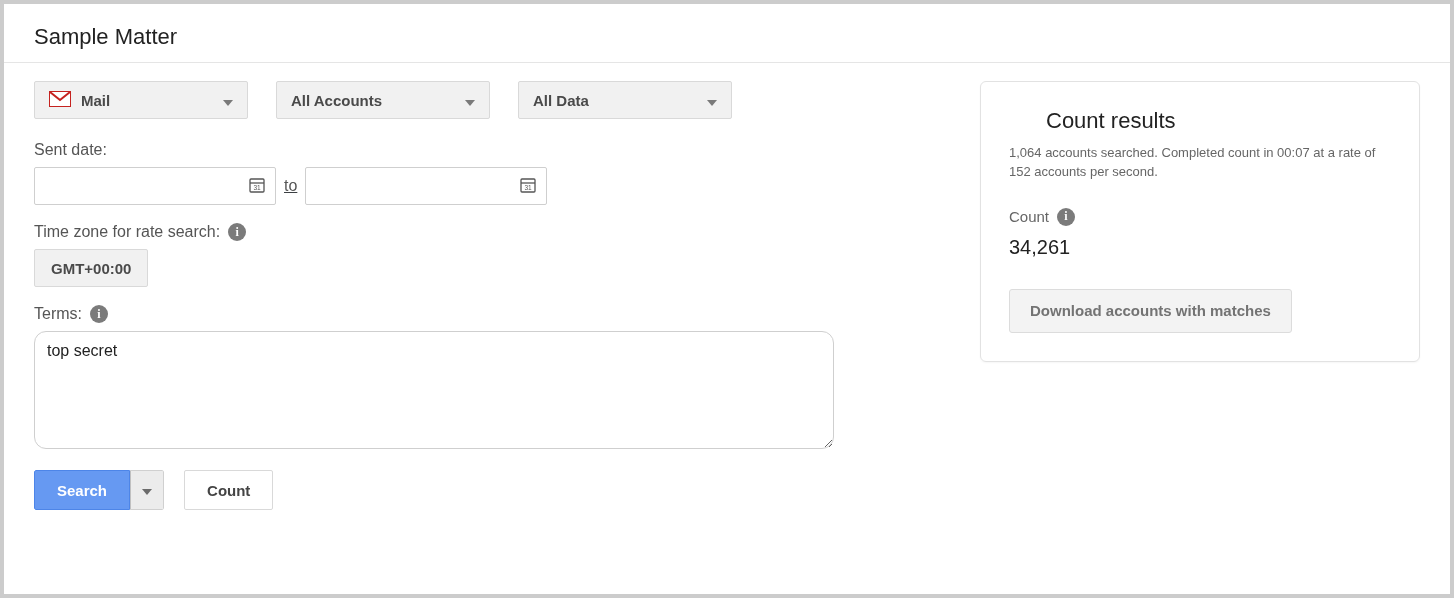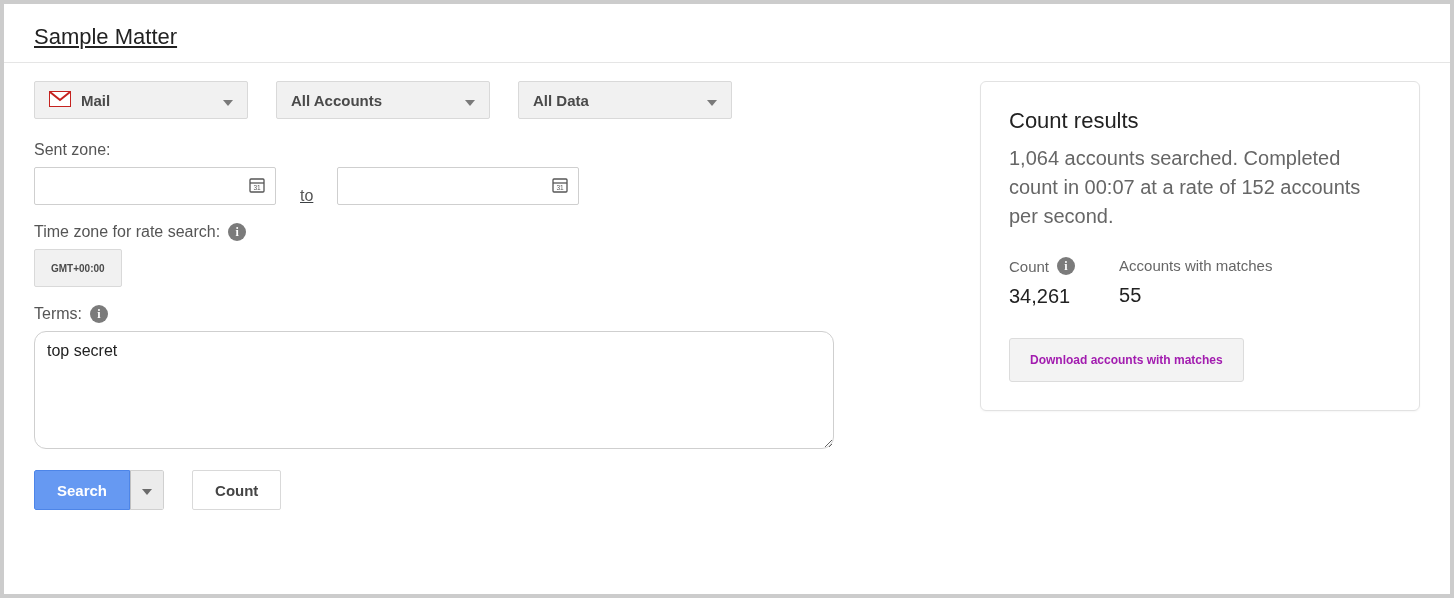--- a/index.html
+++ b/index.html
@@ -18,21 +18,20 @@
       background: #ffffff;
       width: 100%;
       min-height: 590px;
       padding: 20px 0 16px 0;
     }
     .page-title {
       font-size: 22px;
       font-weight: 400;
       color: #222;
       padding: 0 30px 12px 30px;
-      text-decoration: underline;
     }
     .divider {
       border: none;
       border-top: 1px solid #e5e5e5;
       margin: 0 0 18px 0;
     }
     .content-row {
       display: flex;
       padding: 0 30px;
       gap: 90px;
@@ -73,22 +72,22 @@
     .field-label {
       font-size: 16px;
       color: #555;
       margin-bottom: 8px;
       display: flex;
       align-items: center;
       gap: 8px;
     }
     .date-row {
       display: flex;
-      align-items: flex-end;
-      gap: 24px;
+      align-items: center;
+      gap: 8px;
       margin-bottom: 18px;
       text-decoration: underline;
     }
     .date-input {
       position: relative;
       width: 242px;
       height: 38px;
       border: 1px solid #cfcfcf;
       border-radius: 2px;
       background: #fff;
@@ -106,21 +105,21 @@
       align-items: center;
       background: #f1f1f1;
       border: 1px solid #d9d9d9;
       border-radius: 2px;
       padding: 0 16px;
       height: 38px;
       font-weight: 600;
       color: #4a4a4a;
       cursor: pointer;
       margin-bottom: 18px;
-      font-size: 10px;
+      font-size: 15px;
     }
     .info-icon {
       display: inline-flex;
       align-items: center;
       justify-content: center;
       width: 18px;
       height: 18px;
       background: #7b7b7b;
       color: #fff;
       border-radius: 50%;
@@ -155,21 +154,21 @@
       border-radius: 2px;
       cursor: pointer;
       background: #fff;
     }
     .checkbox-label {
       font-size: 18px;
       color: #444;
     }
     .action-row {
       display: flex;
-      gap: 28px;
+      gap: 20px;
       align-items: stretch;
     }
     .split-button {
       display: flex;
       border-radius: 2px;
       overflow: hidden;
     }
     .btn {
       display: inline-flex;
       align-items: center;
@@ -207,23 +206,24 @@
       border: 1px solid #e2e2e2;
       border-radius: 6px;
       padding: 26px 28px 28px 28px;
       box-shadow: 0 1px 2px rgba(0,0,0,0.04);
     }
     .results-title {
       font-size: 22px;
       color: #222;
       font-weight: 400;
       margin-bottom: 10px;
+      margin-left: 37px;
     }
     .results-summary {
-      font-size: 20px;
+      font-size: 13px;
       color: #666;
       line-height: 1.45;
       margin-bottom: 26px;
     }
     .results-metrics {
       display: flex;
       gap: 44px;
       margin-bottom: 30px;
     }
     .metric-label {
@@ -242,23 +242,23 @@
     .download-btn {
       display: inline-flex;
       align-items: center;
       justify-content: center;
       height: 44px;
       padding: 0 20px;
       background: #f3f3f3;
       border: 1px solid #dcdcdc;
       border-radius: 3px;
       font-weight: 600;
-      color: #a21caf;
-      cursor: pointer;
-      font-size: 12px;
+      color: #737373;
+      cursor: pointer;
+      font-size: 15px;
     }
   </style>
 </head>
 <body>
 
 <div class="window">
   <div class="page-title">Sample Matter</div>
   <hr class="divider">
   <div class="content-row">
 
@@ -299,21 +299,21 @@
             <span>All Data</span>
           </span>
           <span class="caret">
             <svg width="10" height="6" viewBox="0 0 10 6">
                 <path d="M0 0 L5 6 L10 0 Z" fill="#7a7a7a"></path>
               </svg>
           </span>
         </div>
       </div>
 
-      <div class="field-label">Sent zone:</div>
+      <div class="field-label">Sent date:</div>
       <div class="date-row">
         <div class="date-input">
           <span>
             <svg width="16" height="16" viewBox="0 0 16 16">
               <rect x="1" y="2" width="14" height="13" rx="1" fill="none" stroke="#555" stroke-width="1.3"></rect>
               <line x1="1" y1="6" x2="15" y2="6" stroke="#555" stroke-width="1.3"></line>
               <text x="8" y="13" font-size="6.5" text-anchor="middle" fill="#555" font-family="Arial">31</text>
             </svg>
           </span>
         </div>
@@ -364,22 +364,18 @@
       <div class="results-title">Count results</div>
       <div class="results-summary">1,064 accounts searched. Completed count in 00:07 at a rate of 152 accounts per second.</div>
       <div class="results-metrics">
         <div>
           <div class="metric-label">
             <span>Count</span>
             <span class="info-icon">i</span>
           </div>
           <div class="metric-value">34,261</div>
         </div>
-        <div>
-          <div class="metric-label">Accounts with matches</div>
-          <div class="metric-value">55</div>
-        </div>
       </div>
       <button class="download-btn">Download accounts with matches</button>
     </div>
 
   </div>
 </div>
 
 </body></html>

